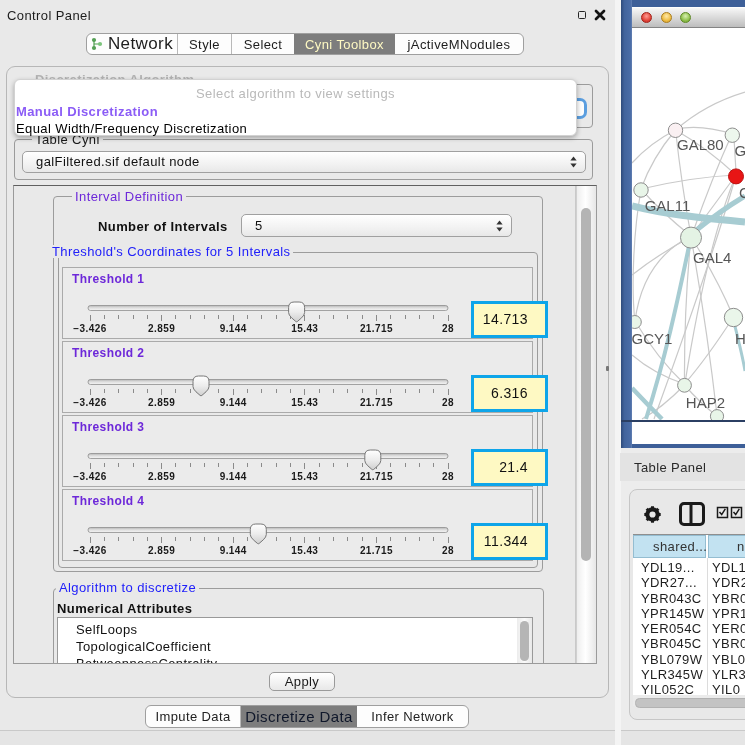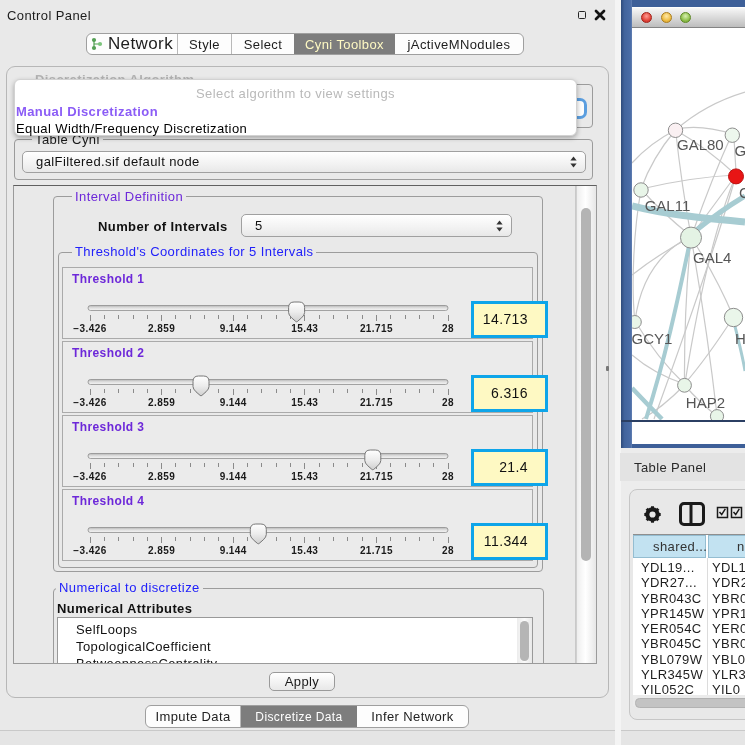--- a/index.html
+++ b/index.html
@@ -73,21 +73,21 @@
   <div class="combo" style="left:227px;top:28px;width:269px;height:21px;line-height:21px">
     <span style="padding-left:13px">5</span>
     <svg class="arrows" viewBox="0 0 9 14">
         <path d="M4.5 0 L8.5 5 H0.5 Z" fill="#333"></path>
         <path d="M4.5 14 L8.5 9 H0.5 Z" fill="#333"></path>
       </svg>
   </div>
 
   
   <div class="grp" style="left:44px;top:66px;width:478px;height:314px;border-color:#9c9c9c"></div>
-  <div class="gtitle" style="left:58px;top:59px;color:#2121fa">Threshold's Coordinates for 5 Intervals</div>
+  <div class="gtitle" style="left:35px;top:59px;color:#2121fa">Threshold's Coordinates for 5 Intervals</div>
 
   
   <svg width="0" height="0">
       <defs>
     <linearGradient id="thumbg" x1="0" y1="0" x2="0" y2="1">
       <stop offset="0" stop-color="#ffffff"></stop>
           <stop offset="0.5" stop-color="#ececec"></stop>
           <stop offset="1" stop-color="#cfcfcf"></stop>
     </linearGradient>
     <linearGradient id="trackg" x1="0" y1="0" x2="0" y2="1">
@@ -261,34 +261,34 @@
         <span style="left:170.2px">9.144</span>
         <span style="left:241.8px">15.43</span>
         <span style="left:313.4px">21.715</span>
         <span style="left:385.0px">28</span>
       </div>
     <div class="vbox">11.344</div>
   </div>
 
   
   <div class="grp" style="left:38.5px;top:401.5px;width:489px;height:80px;border-color:#9c9c9c"></div>
-  <div class="gtitle" style="left:42px;top:395px;color:#2121fa">Numerical to discretize</div>
+  <div class="gtitle" style="left:42px;top:395px;color:#2121fa">Algorithm to discretize</div>
   <div class="abs" style="left:43px;top:415px;font-size:13px;font-weight:bold;color:#111">Numerical Attributes</div>
   <div class="abs" style="left:43px;top:431px;width:474px;height:46px;background:#fff;border:1px solid #999">
     <div style="padding:3px 0 0 18px;font-size:13px;color:#111;line-height:17px">SelfLoops<br>TopologicalCoefficient<br>BetweennessCentrality</div>
     <div class="abs" style="right:0;top:0;width:15px;height:46px;background:linear-gradient(90deg,#ececec,#fbfbfb 50%,#e8e8e8)"></div>
     <div class="abs" style="right:3px;top:3px;width:9px;height:40px;background:#b5b5b5;border-radius:5px"></div>
   </div>
 </div>
 
 <div class="abs" style="left:269px;top:672px;width:64px;height:17px;background:linear-gradient(#ffffff,#e8e8e8);border:1px solid #9a9a9a;border-radius:5px;font-size:13px;color:#1a1a1a;text-align:center;line-height:17px">Apply</div>
 
 <div class="abs" style="left:145px;top:705px;width:322px;height:21px;background:#fdfdfd;border:1px solid #9f9f9f;border-radius:6px;overflow:hidden;display:flex">
   <div style="display:flex;align-items:center;justify-content:center;width:94px;font-size:13px;color:#222;border-right:1px solid #b9b9b9">Impute Data</div>
-  <div style="display:flex;align-items:center;justify-content:center;width:116px;font-size:12px;color:#ffffff;background:#7d7d7d">Discretize Data</div>
+  <div style="display:flex;align-items:center;justify-content:center;width:116px;font-size:15px;color:#0f172a;background:#7d7d7d">Discretize Data</div>
   <div style="display:flex;align-items:center;justify-content:center;flex:1;font-size:13px;color:#222">Infer Network</div>
 </div>
 <div class="abs" style="left:0;top:730px;width:745px;height:15px;background:#e5e5e5;border-top:1px solid #c9c9c9;box-sizing:border-box"></div>
 <div class="abs" style="left:606px;top:366px;width:3px;height:5px;background:#777;border-radius:1px"></div>
 
 <div class="abs" style="left:14px;top:79px;width:563px;height:57px;background:#fff;border:1px solid #d2d2d2;box-sizing:border-box;border-radius:6px;box-shadow:0 2px 5px rgba(0,0,0,0.3)">
   <div style="position:absolute;left:0;top:6px;width:100%;text-align:center;font-size:13px;color:#b9b9b9">Select algorithm to view settings</div>
   <div style="position:absolute;left:1px;top:24px;font-size:13px;font-weight:bold;color:#8b5cf6">Manual Discretization</div>
   <div style="position:absolute;left:1px;top:41px;font-size:13px;color:#000">Equal Width/Frequency Discretization</div>
 </div>

